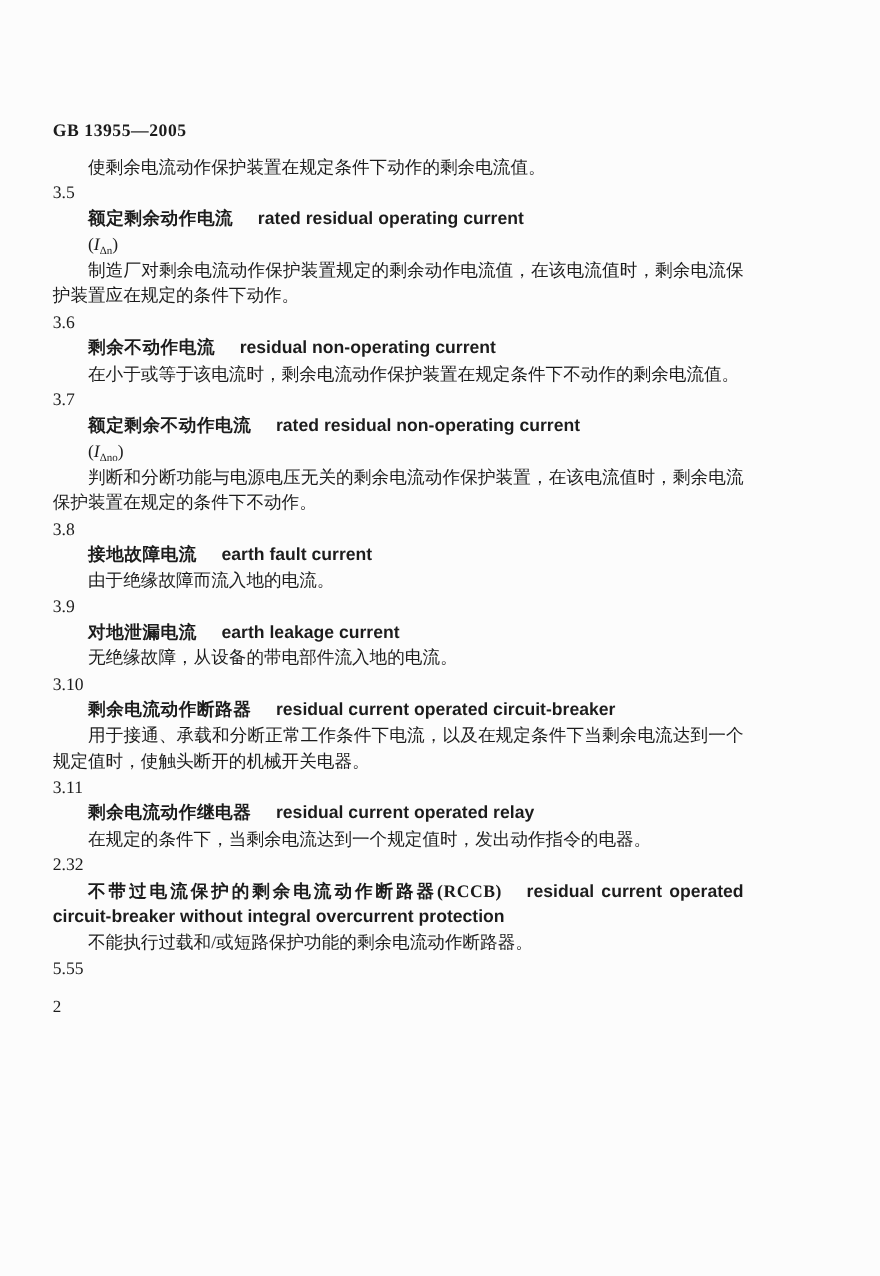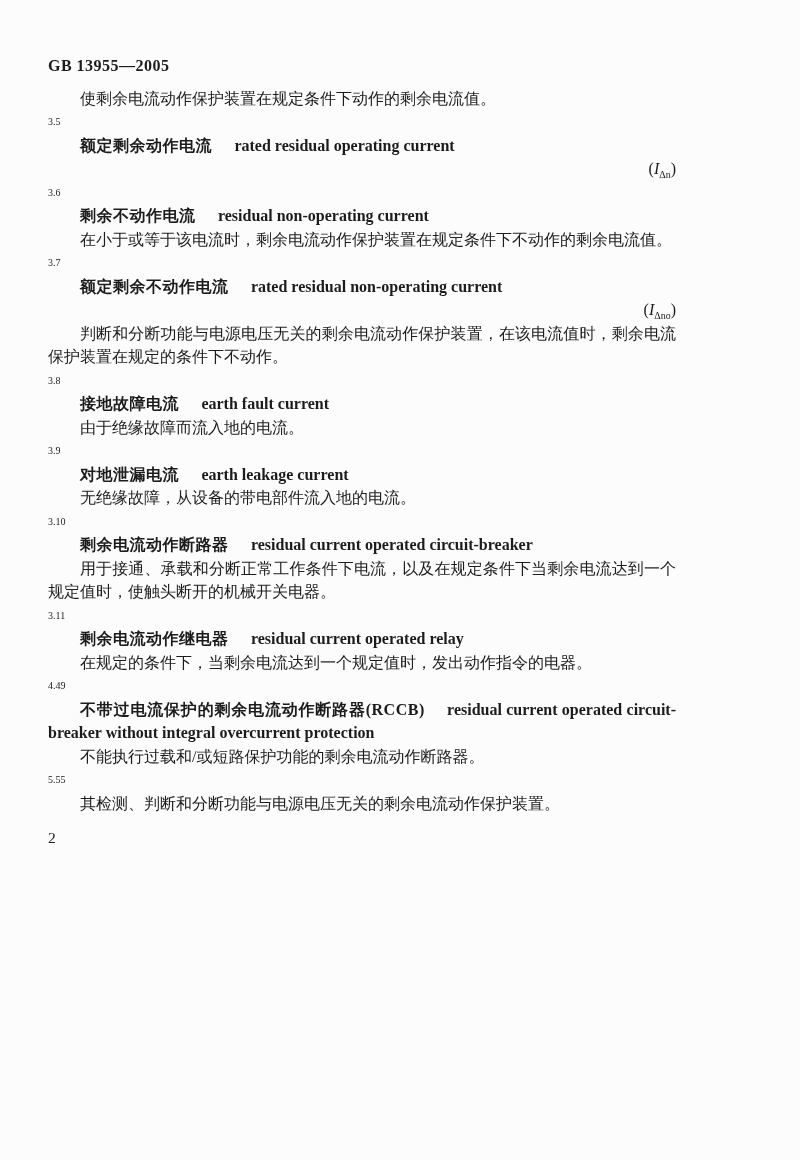--- a/index.html
+++ b/index.html
@@ -6,54 +6,53 @@
   body {
     width: 800px; height: 1160px;
     background: #fcfcfc;
     font-family: "Liberation Serif", "DejaVu Serif", serif;
     color: #1c1c1c;
     overflow: hidden;
   }
   .page {
     box-sizing: border-box;
     width: 724px; height: 1160px;
-    padding: 54px 48px 0 48px;
+    padding: 108px 48px 0 48px;
     font-size: 16px;
     line-height: 23.5px;
   }
   p { margin: 0; }
   .doc-header {
     font-weight: bold;
     font-size: 16px;
     letter-spacing: 0.5px;
     margin-bottom: 9px;
   }
   .intro {
     text-indent: 2em;
     text-align: justify;
   }
   .sec-num {
-    font-size: 10px;
+    font-size: 16px;
   }
   .term-line {
     font-weight: bold;
     text-indent: 2em;
     text-align: justify;
   }
   .term-zh {
     font-family: Liberation Serif, serif;
     margin-right: 1.4em;
     letter-spacing: 0.5px;
   }
   .term-en {
-    font-family: Liberation Serif, serif;
+    font-family: Liberation Sans, sans-serif;
   }
   .symbol-line {
     text-indent: 2em;
-    text-align: right;
   }
   .sym-base {
     font-style: italic;
     font-family: "Liberation Serif", serif;
   }
   .sym-sub {
     font-size: 10px;
     line-height: 0;
   }
   .body-p {
@@ -71,20 +70,21 @@
 <div class="page">
   <p class="doc-header">GB 13955—2005</p>
 
   <p class="intro">使剩余电流动作保护装置在规定条件下动作的剩余电流值。</p>
 
   <div id="sections">
   <section class="definition">
     <p class="sec-num">3.5</p>
     <p class="term-line"><span class="term-zh">额定剩余动作电流</span><span class="term-en">rated residual operating current</span></p>
     <p class="symbol-line"><span>(</span><i class="sym-base">I</i><sub class="sym-sub">Δn</sub><span>)</span></p>
+    <p class="body-p">制造厂对剩余电流动作保护装置规定的剩余动作电流值，在该电流值时，剩余电流保护装置应在规定的条件下动作。</p>
   </section>
 
   <section class="definition">
     <p class="sec-num">3.6</p>
     <p class="term-line"><span class="term-zh">剩余不动作电流</span><span class="term-en">residual non-operating current</span></p>
 
     <p class="body-p">在小于或等于该电流时，剩余电流动作保护装置在规定条件下不动作的剩余电流值。</p>
   </section>
 
   <section class="definition">
@@ -116,29 +116,28 @@
   </section>
 
   <section class="definition">
     <p class="sec-num">3.11</p>
     <p class="term-line"><span class="term-zh">剩余电流动作继电器</span><span class="term-en">residual current operated relay</span></p>
 
     <p class="body-p">在规定的条件下，当剩余电流达到一个规定值时，发出动作指令的电器。</p>
   </section>
 
   <section class="definition">
-    <p class="sec-num">4.49</p>
+    <p class="sec-num">2.32</p>
     <p class="term-line"><span class="term-zh">不带过电流保护的剩余电流动作断路器(RCCB)</span><span class="term-en">residual current operated circuit-breaker without integral overcurrent protection</span></p>
 
     <p class="body-p">不能执行过载和/或短路保护功能的剩余电流动作断路器。</p>
   </section>
 
 
   <section class="definition">
     <p class="sec-num">5.55</p>
 
-    <p class="body-p">其检测、判断和分断功能与电源电压无关的剩余电流动作保护装置。</p>
   </section>
 
 </div>
 
   <p class="page-number">2</p>
 </div>
 
 </body></html>

